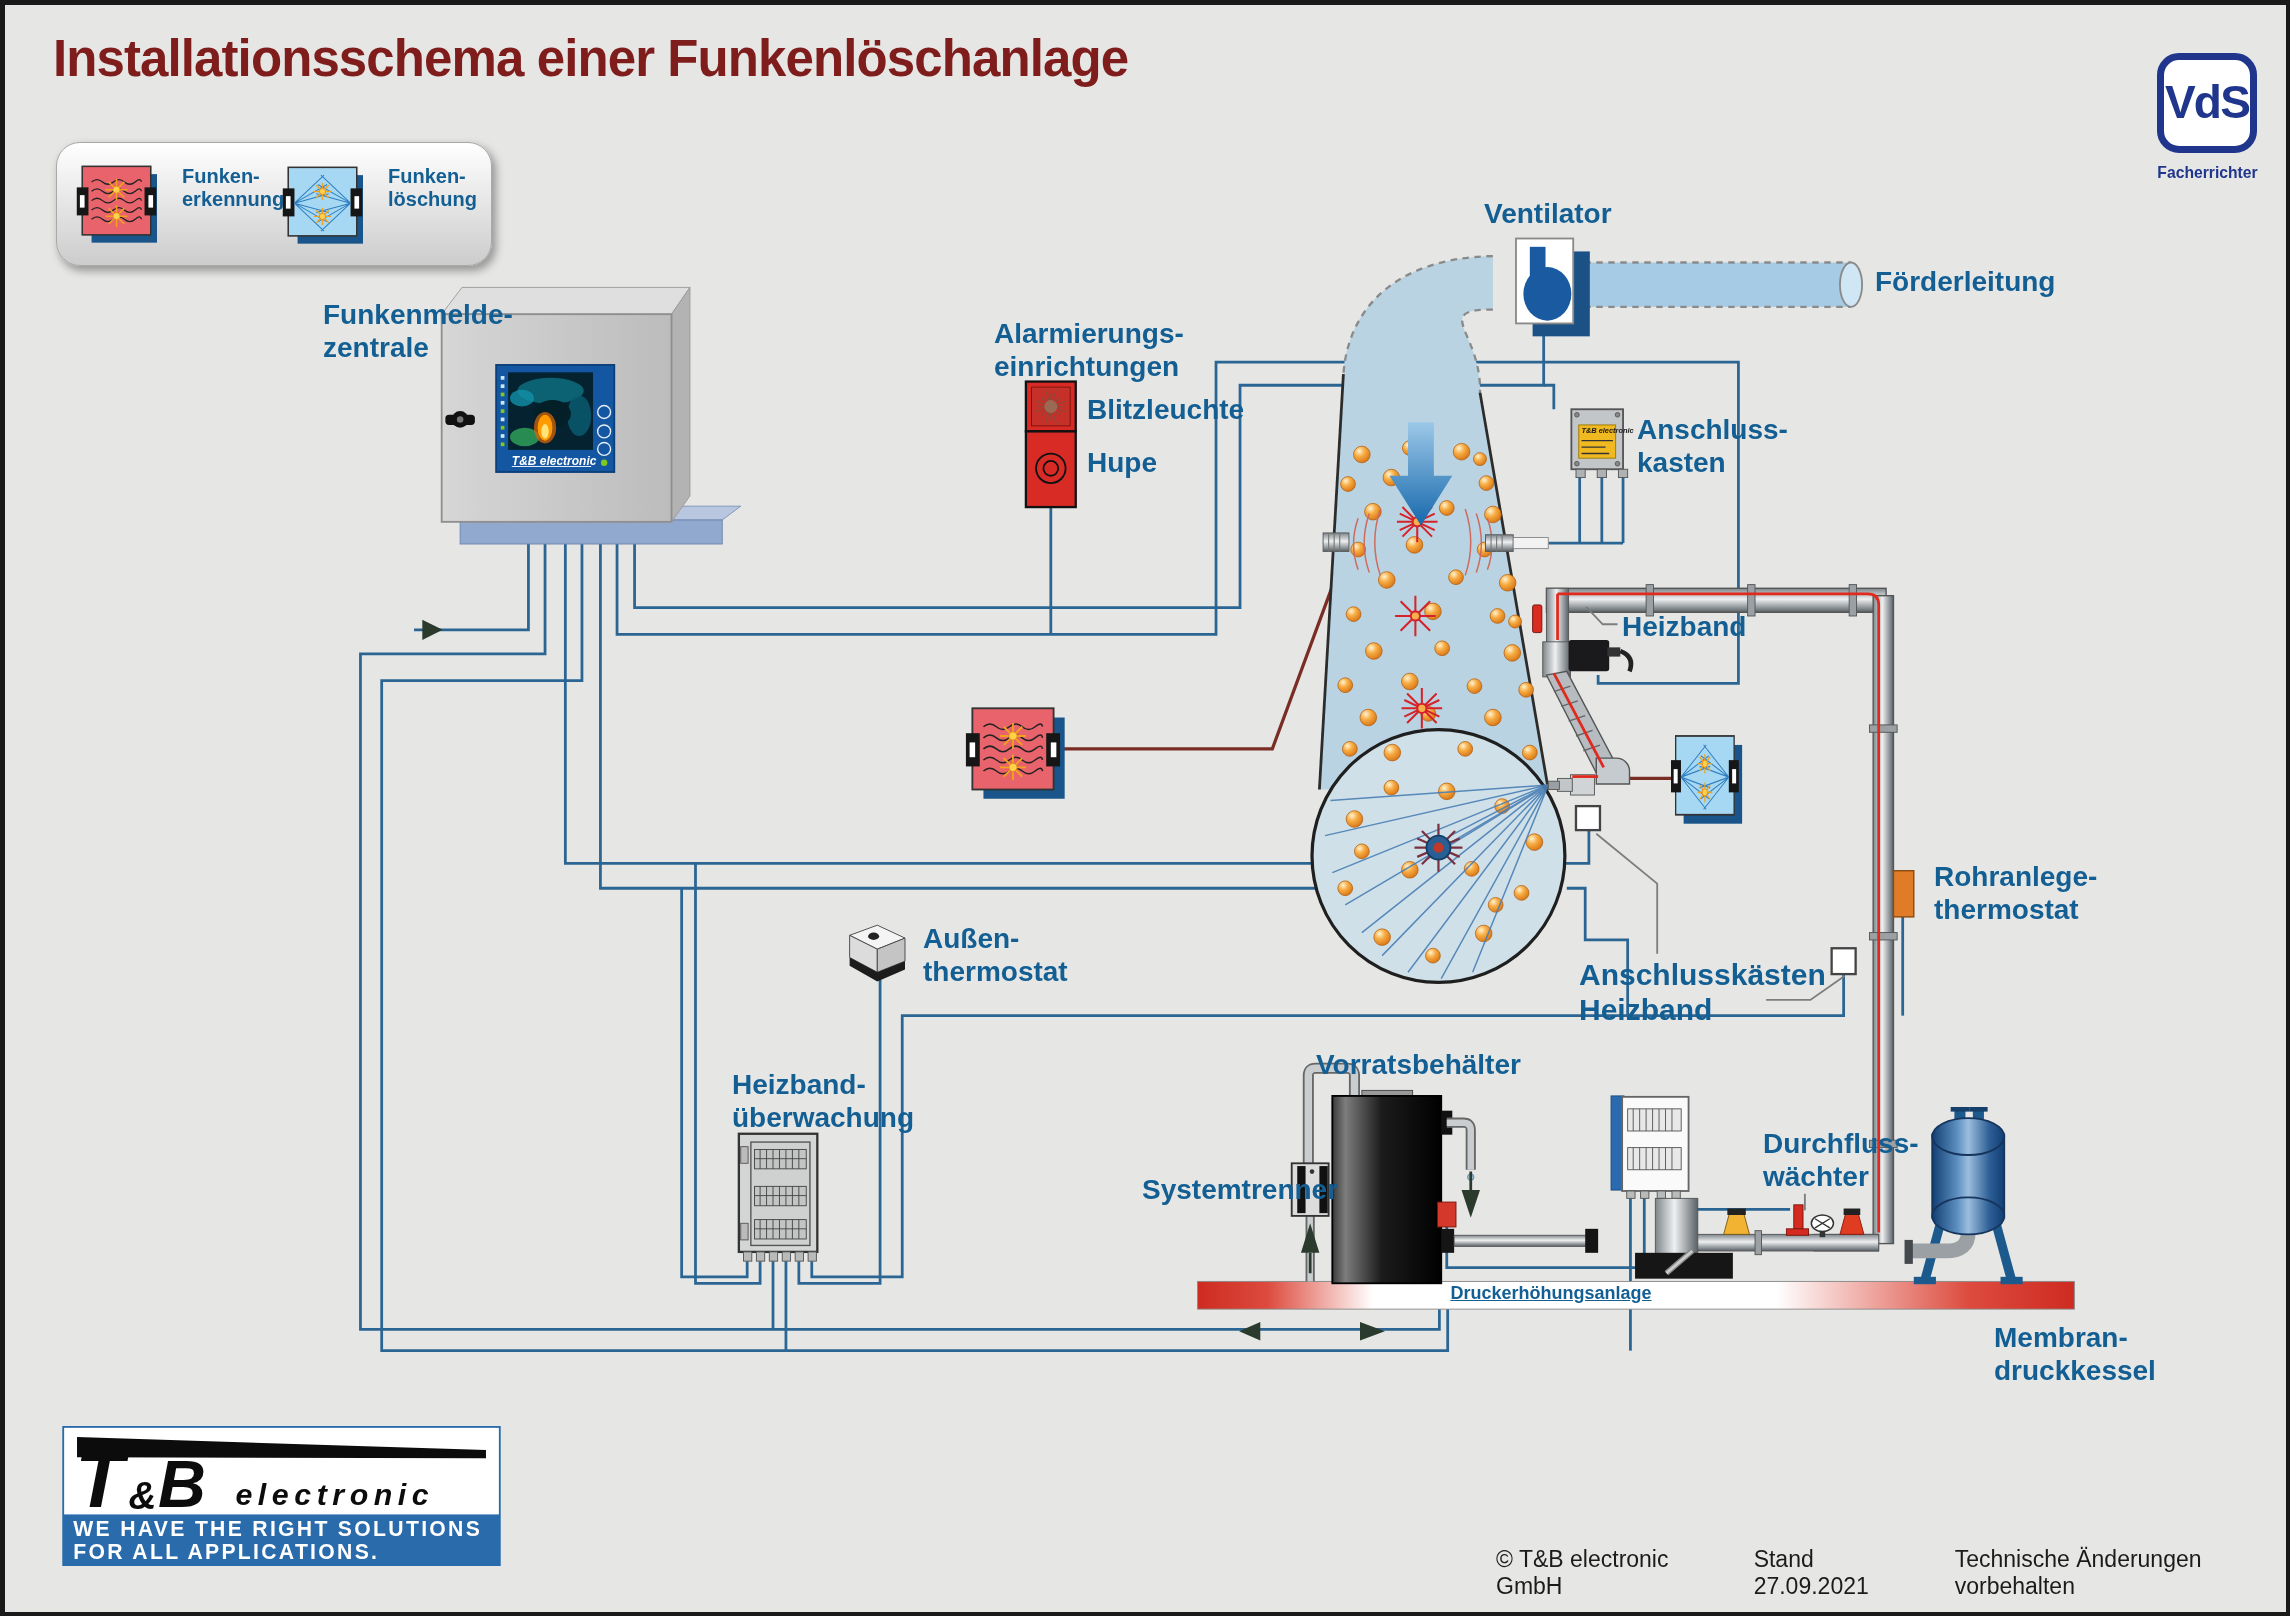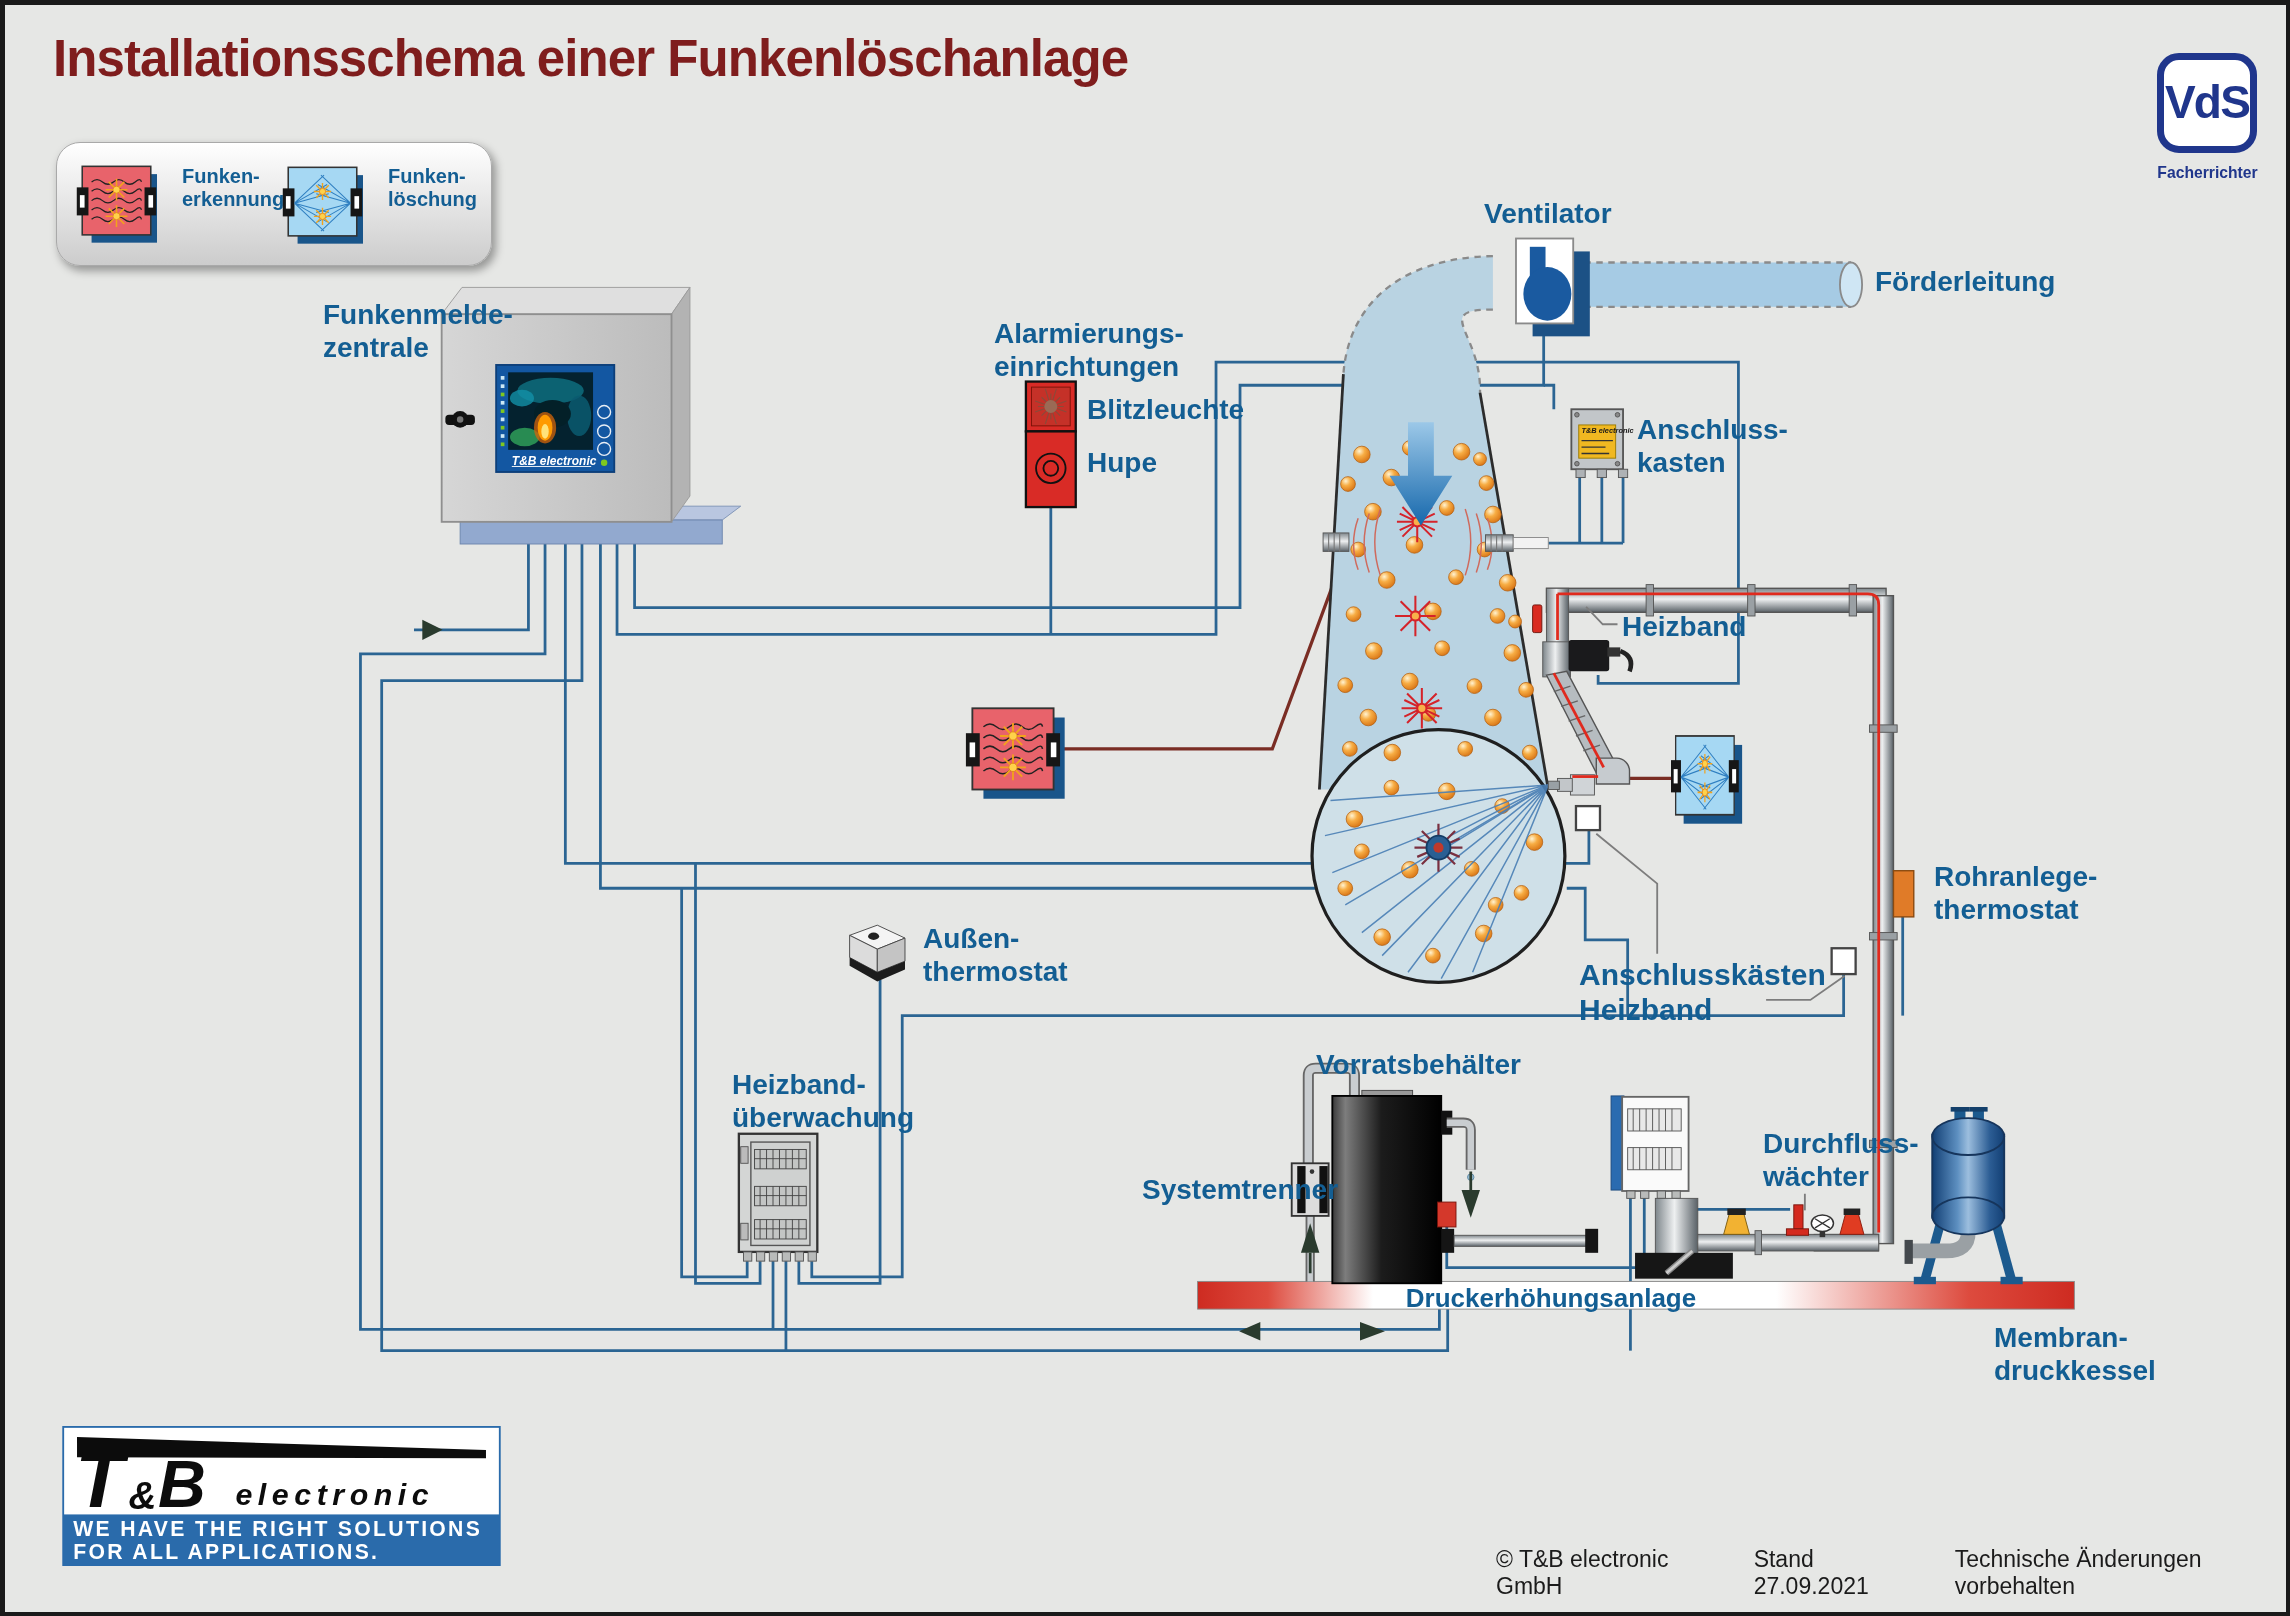--- a/index.html
+++ b/index.html
@@ -9,21 +9,21 @@
   .lbl{position:absolute;font-weight:bold;font-size:28px;line-height:1.18;color:#135e93;white-space:pre-line;}
   .title{position:absolute;left:48px;top:24px;font-size:51px;font-weight:900;color:#7f1d1d;letter-spacing:-0.9px;}
   .vds-box{position:absolute;left:2152px;top:48px;width:100px;height:100px;border:7.4px solid #20368c;border-radius:22px;
            background:#fff;box-sizing:border-box;text-align:center;}
   .vds-box span{font-size:46px;font-weight:900;color:#20368c;line-height:85px;letter-spacing:-1.8px;}
   .vds-caption{position:absolute;left:2147px;top:159px;width:111px;text-align:center;font-size:15.7px;font-weight:bold;color:#20368c;}
   .legend{position:absolute;left:51px;top:137px;width:434px;height:122px;border:1.8px solid #a9a9a9;border-radius:24px;
           background:linear-gradient(#ffffff,#cccccc);box-shadow:3.7px 4.6px 8.3px rgba(0,0,0,.35);}
   .legend .item-label{position:absolute;font-weight:bold;font-size:20px;line-height:1.15;color:#135e93;white-space:pre-line;margin-left:12px;}
   .foot{position:absolute;left:1491px;top:1541px;display:flex;gap:40px;font-size:23px;color:#1b1b1b;}
-  .druck{position:absolute;left:1357px;top:1278px;width:378px;text-align:center;font-size:26px;font-weight:bold;color:#135e93;}
+  .druck{position:absolute;left:1357px;top:1278px;width:378px;text-align:center;font-size:18px;font-weight:bold;color:#135e93;text-decoration:underline;}
   svg{display:block;}
   .layer{position:absolute;left:0;top:0;}
 </style>
 </head>
 <body>
 
 <div class="page">
 
   <svg class="layer" width="2291" height="1617" viewBox="0 0 2482 1752">
     <defs>

